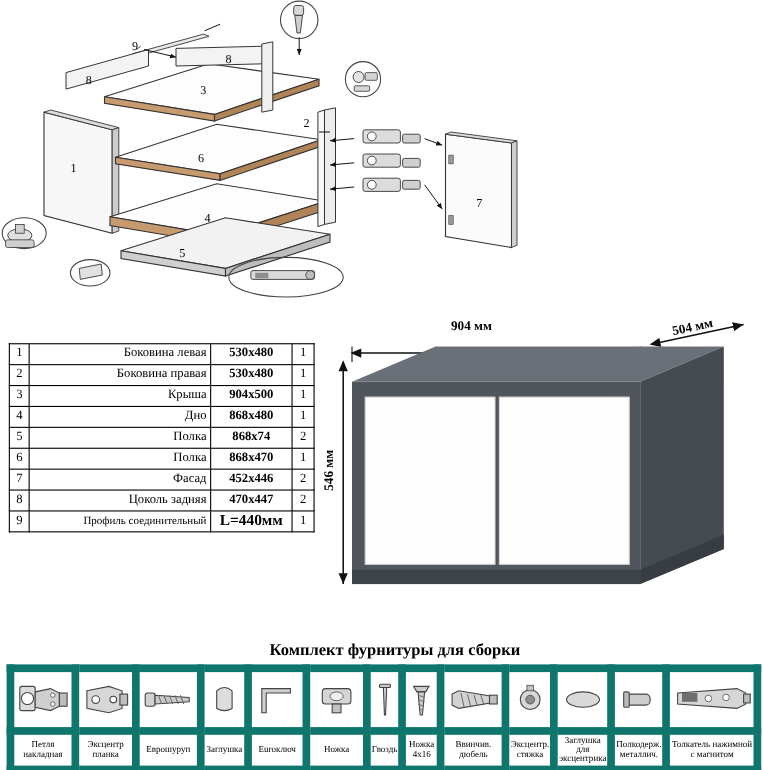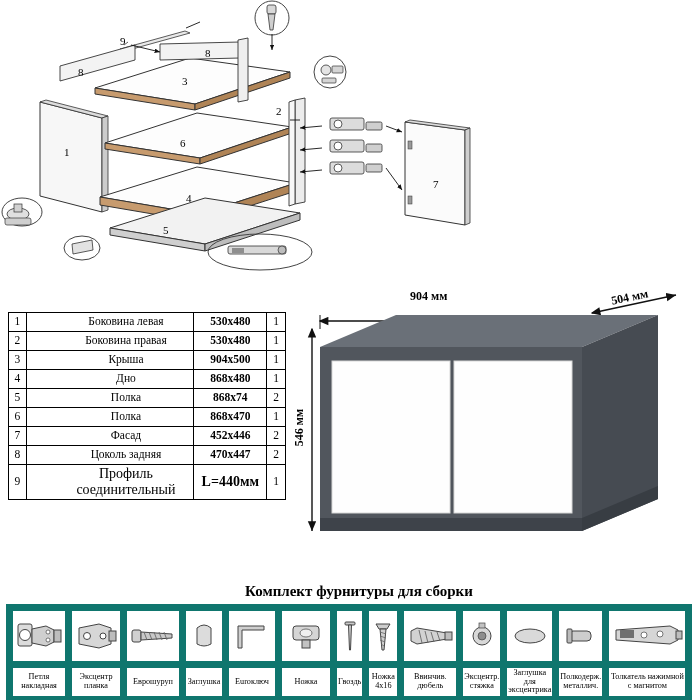--- a/index.html
+++ b/index.html
@@ -7,24 +7,24 @@
   .root{position:relative;width:694px;height:700px;}
 
   
   .exploded{position:absolute;left:0;top:0;width:500px;height:290px;}
   .svgwrap{position:absolute;left:0;top:0;}
 
   
   .parts-table{position:absolute;left:8px;top:312px;width:278px;border-collapse:collapse;font-size:11.5px;}
   .parts-table td{border:1px solid #000;padding:1px 3px;line-height:1.15;height:16px;}
   .parts-table td.num{width:14px;text-align:center;}
-  .parts-table td.name{width:150px;text-align:center;padding-left:35px;}
+  .parts-table td.name{width:150px;text-align:right;padding-left:35px;}
   .parts-table td.size{width:72px;text-align:center;font-weight:bold;}
   .parts-table td.qty{width:16px;text-align:center;}
-  .parts-table td.name.small{font-size:14px;}
+  .parts-table td.name.small{font-size:10px;}
   .parts-table td.size.small{font-size:14px;}
 
   
   .cabinet-area{position:absolute;left:300px;top:285px;width:390px;height:275px;}
 
   .dimlabel{position:absolute;font-size:12px;font-weight:bold;font-family:"Liberation Serif",serif;}
 
   
   .kit-title{position:absolute;left:12px;top:583px;width:694px;text-align:center;font-size:15px;font-weight:bold;}
   .kit-table{position:absolute;left:6px;top:604px;width:682px;border-collapse:collapse;}

